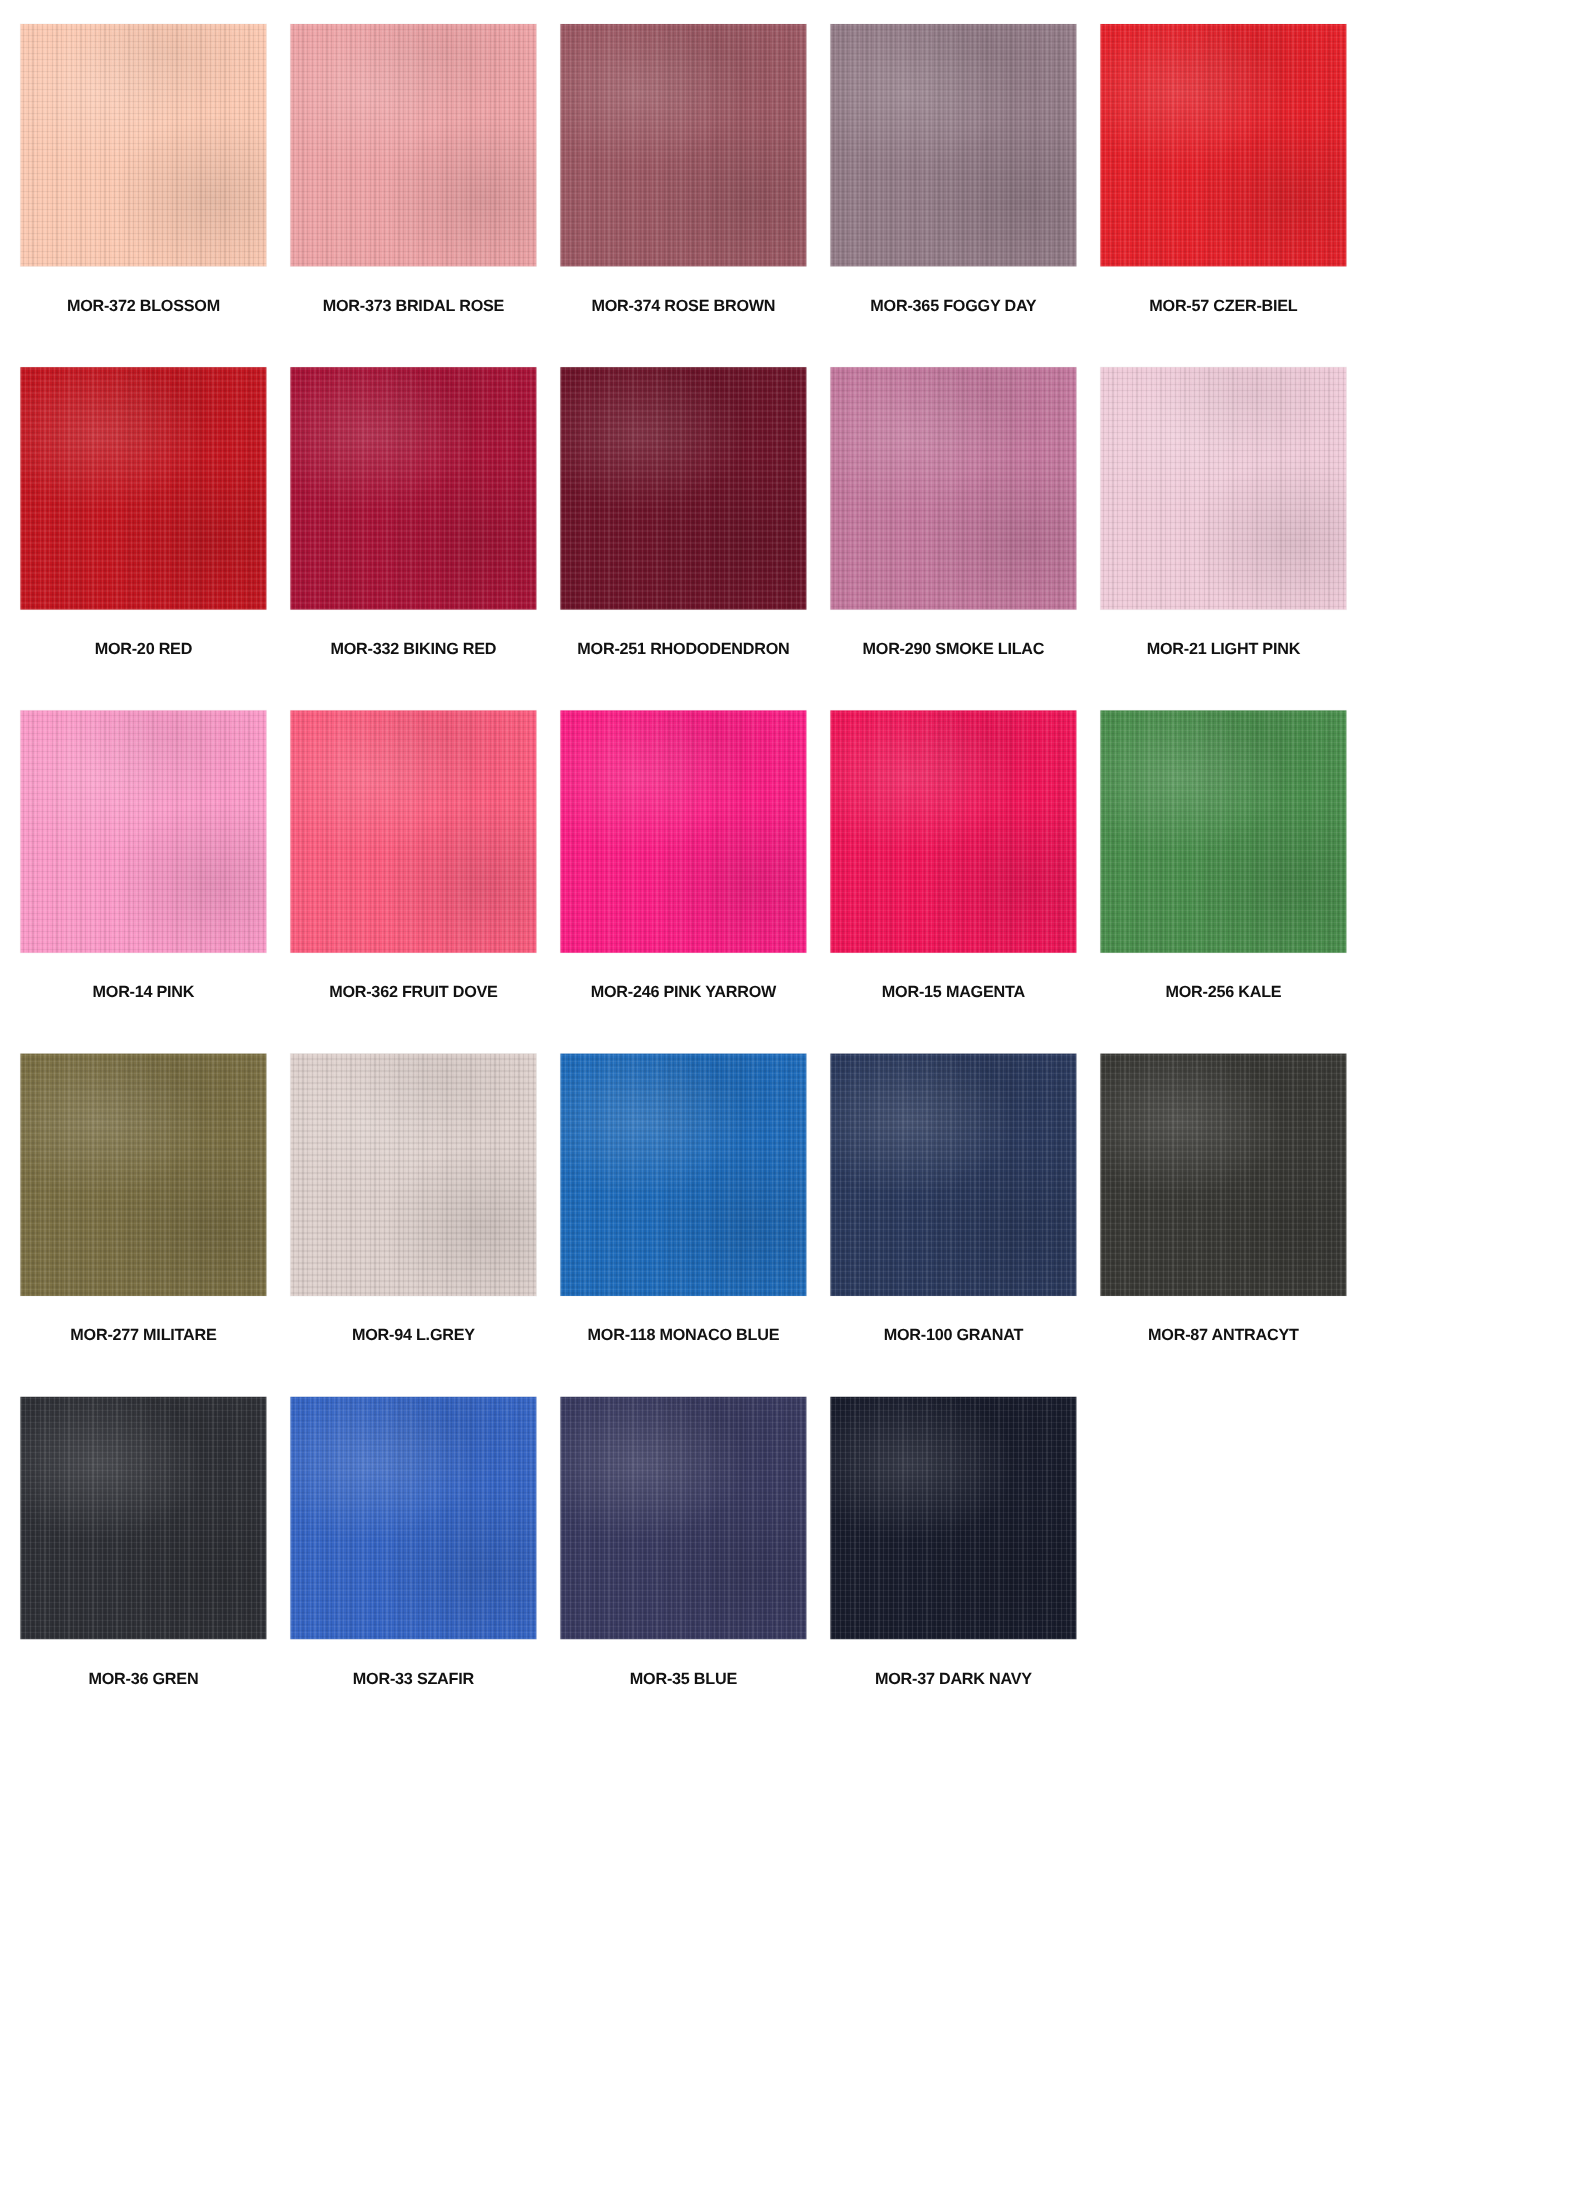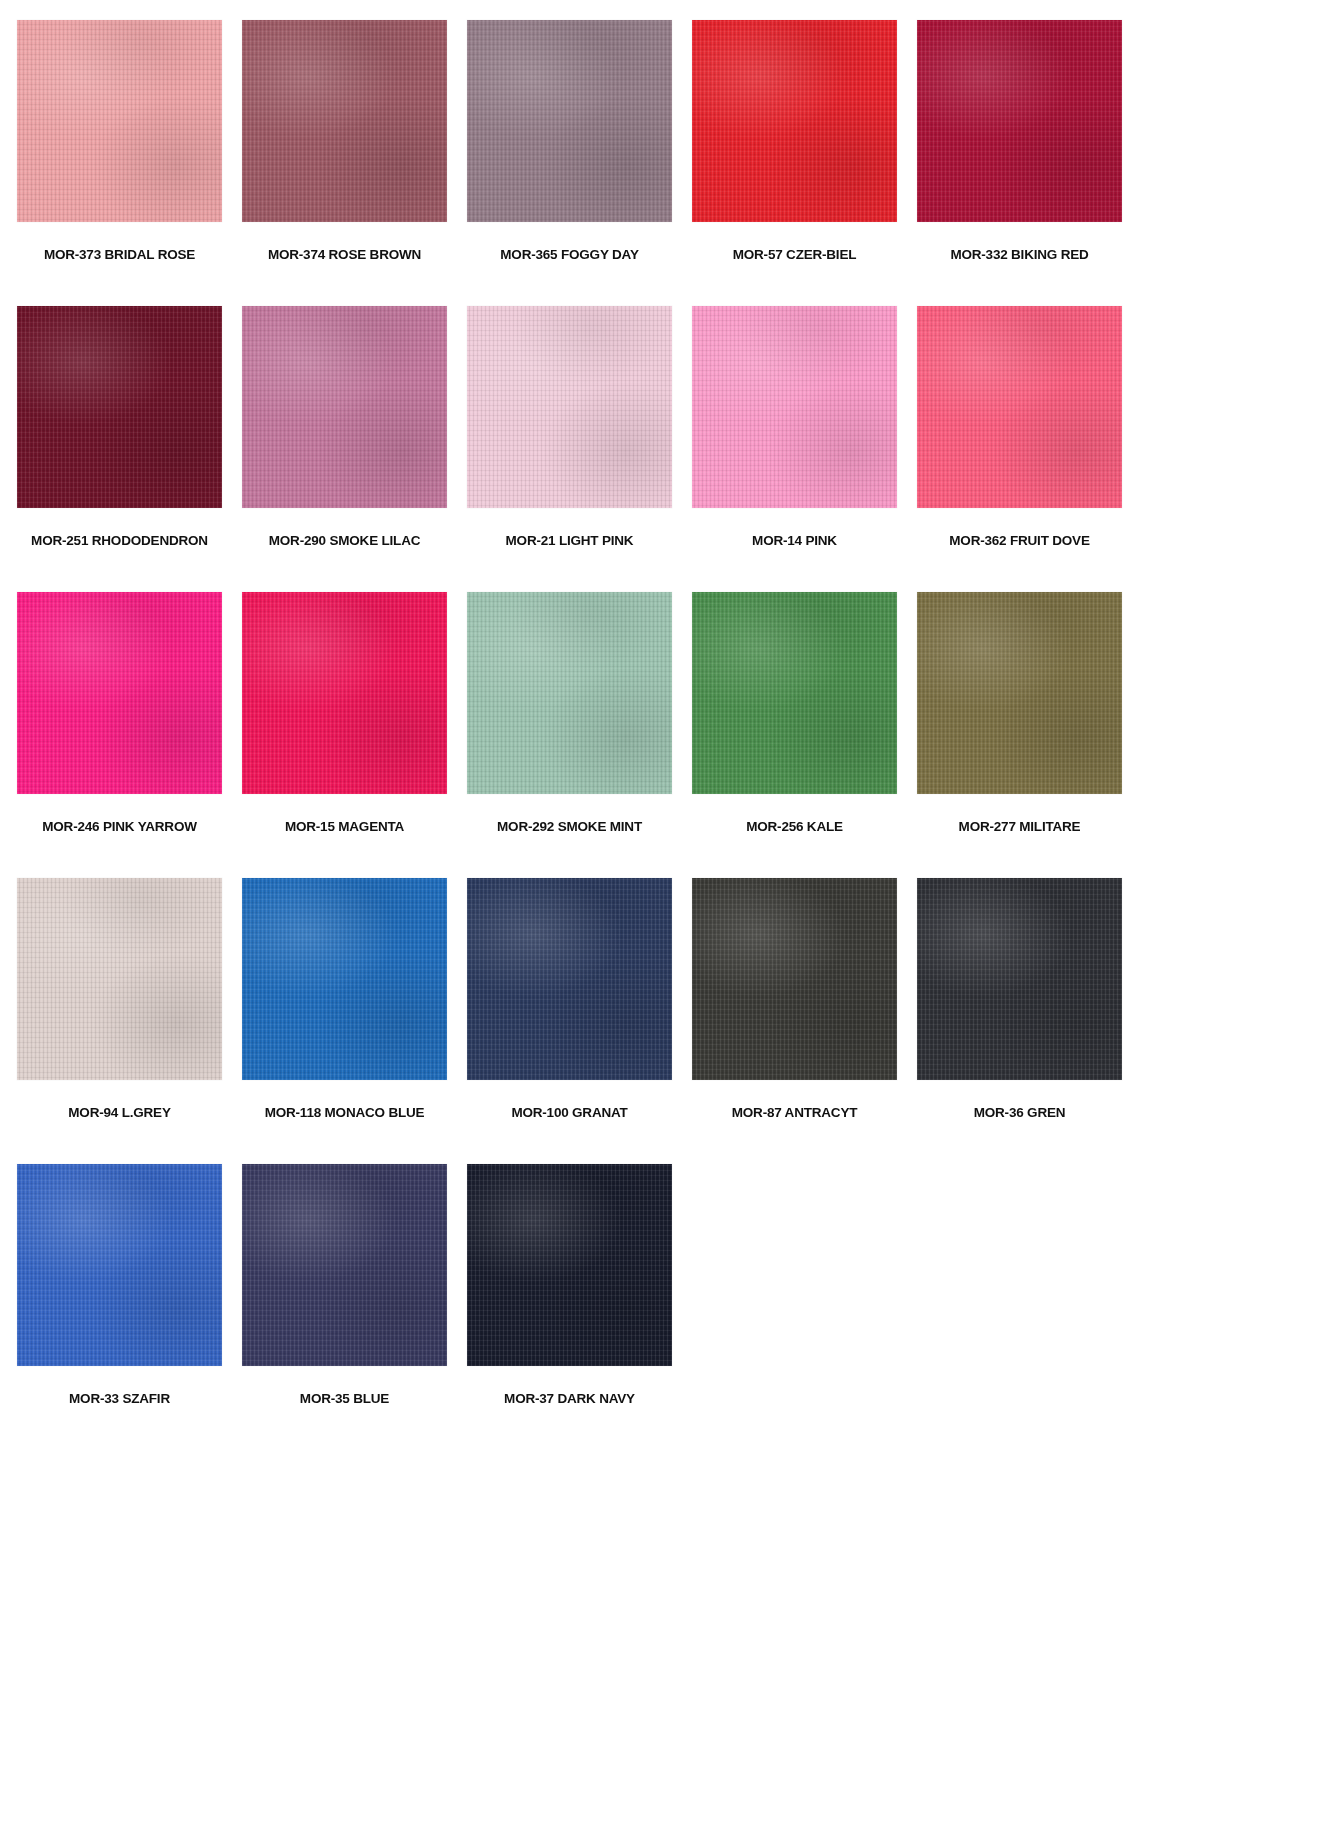--- a/index.html
+++ b/index.html
@@ -95,36 +95,44 @@
     line-height: 1;
     margin-top: 26px;
     white-space: nowrap;
   }
 </style>
 </head>
 <body>
 
 <div id="swatch-grid">
     <div class="swatch-cell">
+      <div class="swatch-chip" style="background-color: rgb(251, 201, 178);"></div>
+      <div class="swatch-label">MOR-372 BLOSSOM</div>
+    </div>
+    <div class="swatch-cell">
       <div class="swatch-chip" style="background-color: rgb(237, 163, 166);"></div>
       <div class="swatch-label">MOR-373 BRIDAL ROSE</div>
     </div>
     <div class="swatch-cell">
       <div class="swatch-chip" style="background-color: rgb(156, 89, 100);"></div>
       <div class="swatch-label">MOR-374 ROSE BROWN</div>
     </div>
     <div class="swatch-cell">
       <div class="swatch-chip" style="background-color: rgb(147, 124, 136);"></div>
       <div class="swatch-label">MOR-365 FOGGY DAY</div>
     </div>
     <div class="swatch-cell">
       <div class="swatch-chip" style="background-color: rgb(229, 34, 43);"></div>
       <div class="swatch-label">MOR-57 CZER-BIEL</div>
     </div>
     <div class="swatch-cell">
+      <div class="swatch-chip" style="background-color: rgb(195, 21, 31);"></div>
+      <div class="swatch-label">MOR-20 RED</div>
+    </div>
+    <div class="swatch-cell">
       <div class="swatch-chip" style="background-color: rgb(168, 18, 55);"></div>
       <div class="swatch-label">MOR-332 BIKING RED</div>
     </div>
     <div class="swatch-cell">
       <div class="swatch-chip" style="background-color: rgb(109, 19, 41);"></div>
       <div class="swatch-label">MOR-251 RHODODENDRON</div>
     </div>
     <div class="swatch-cell">
       <div class="swatch-chip" style="background-color: rgb(194, 119, 157);"></div>
       <div class="swatch-label">MOR-290 SMOKE LILAC</div>
@@ -143,24 +151,20 @@
     </div>
     <div class="swatch-cell">
       <div class="swatch-chip" style="background-color: rgb(249, 31, 133);"></div>
       <div class="swatch-label">MOR-246 PINK YARROW</div>
     </div>
     <div class="swatch-cell">
       <div class="swatch-chip" style="background-color: rgb(239, 22, 89);"></div>
       <div class="swatch-label">MOR-15 MAGENTA</div>
     </div>
     <div class="swatch-cell">
-      <div class="swatch-chip" style="background-color: rgb(156, 195, 176);"></div>
-      <div class="swatch-label">MOR-292 SMOKE MINT</div>
-    </div>
-    <div class="swatch-cell">
       <div class="swatch-chip" style="background-color: rgb(74, 142, 77);"></div>
       <div class="swatch-label">MOR-256 KALE</div>
     </div>
     <div class="swatch-cell">
       <div class="swatch-chip" style="background-color: rgb(123, 112, 68);"></div>
       <div class="swatch-label">MOR-277 MILITARE</div>
     </div>
     <div class="swatch-cell">
       <div class="swatch-chip" style="background-color: rgb(222, 209, 205);"></div>
       <div class="swatch-label">MOR-94 L.GREY</div>

